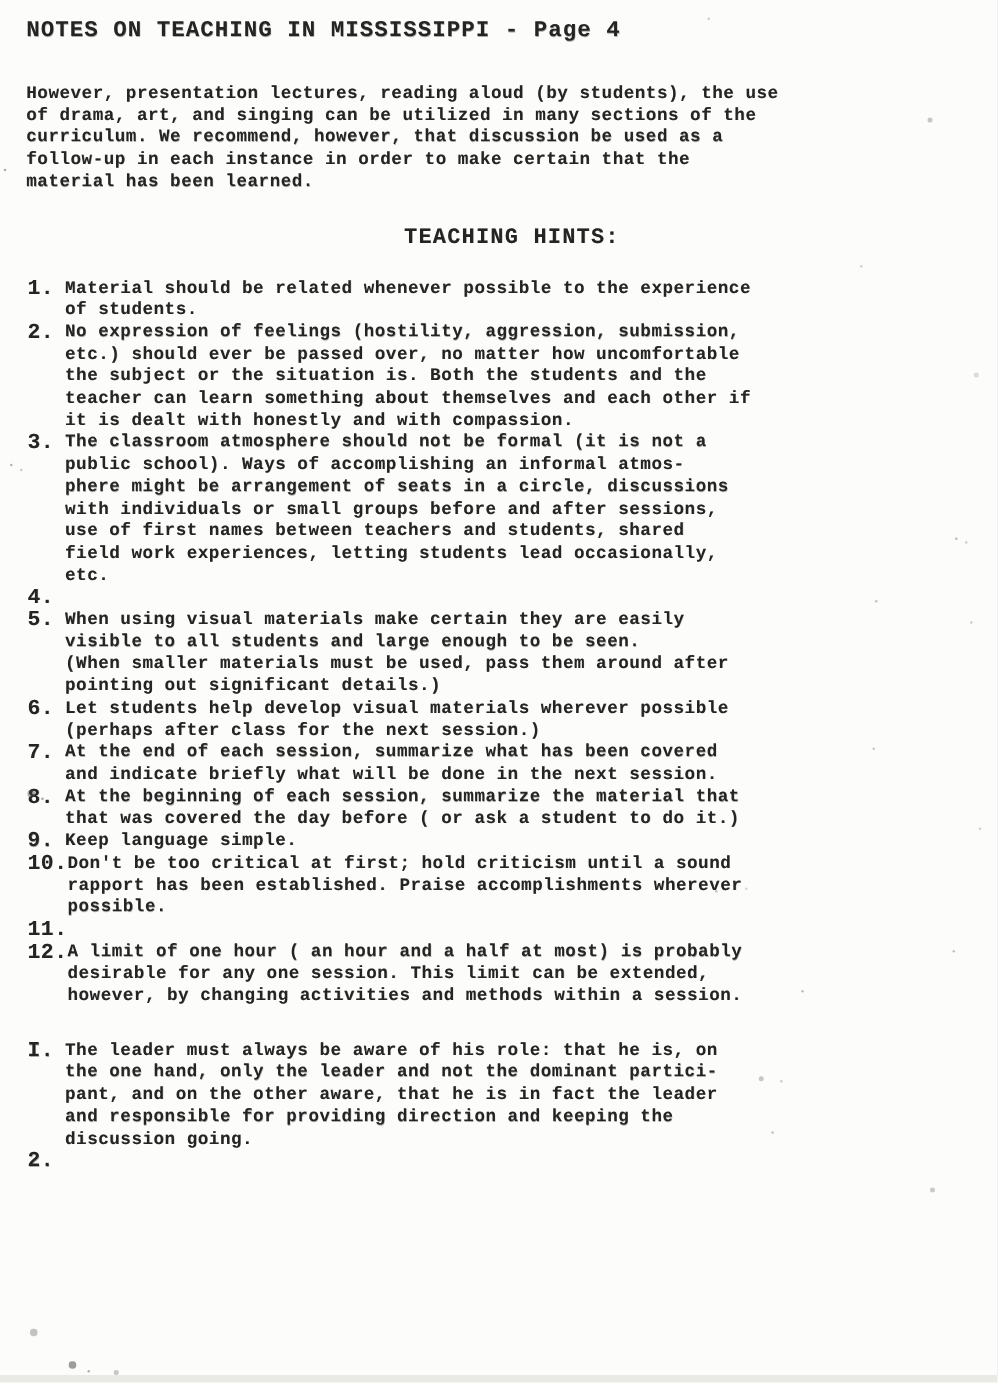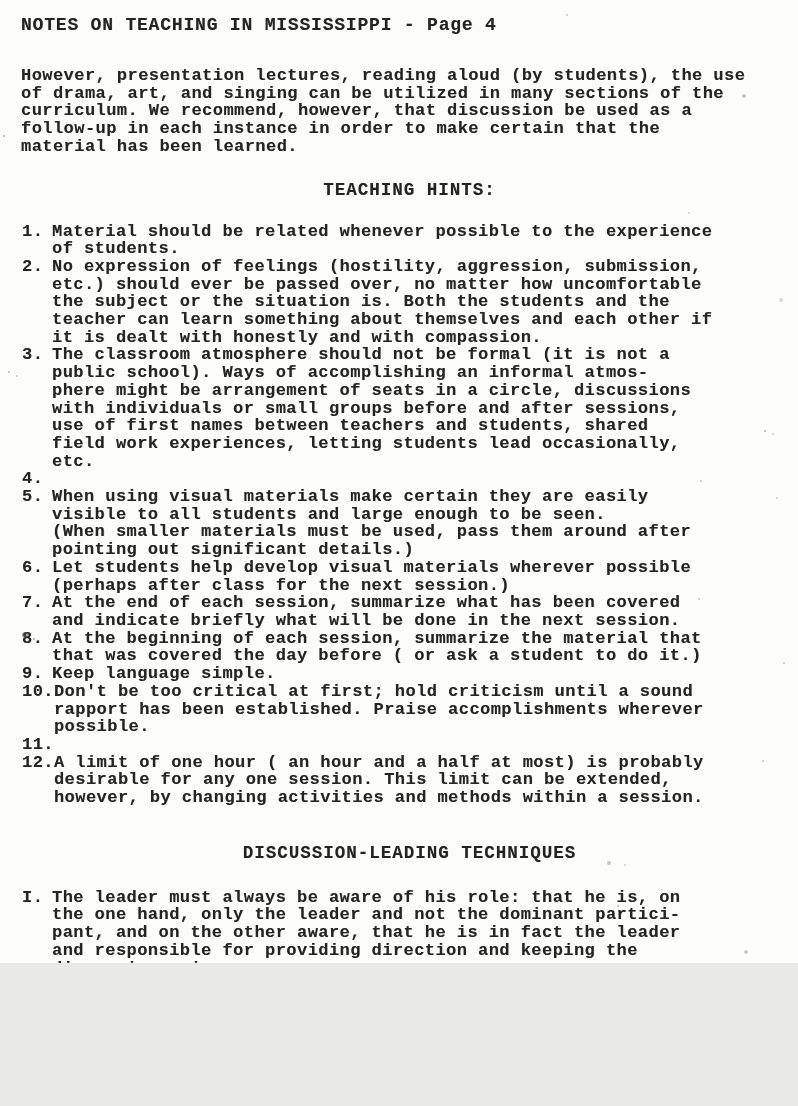--- a/index.html
+++ b/index.html
@@ -1,39 +1,39 @@
 <!DOCTYPE html>
 <html><head>
 <meta charset="utf-8">
 <style>
   html, body { margin: 0; padding: 0; background: #e9e9e6; }
   .page {
     position: relative;
     width: 798px;
-    height: 963px;
+    height: 1100px;
     margin: 0 auto;
     background: #fcfcfa;
     overflow: hidden;
     color: #242424;
     font-family: "Liberation Mono", "DejaVu Sans Mono", monospace;
     font-weight: bold;
     box-sizing: border-box;
   }
   .doc-title {
     margin: 0;
     padding: 14px 0 0 21px;
     font-size: 18px;
     line-height: 23px;
     letter-spacing: 0.8px;
     font-weight: bold;
     white-space: pre;
   }
   .lines {
     white-space: pre;
-    font-size: 17px;
+    font-size: 14px;
     line-height: 17.7px;
     letter-spacing: 0.45px;
   }
   .intro {
     margin: 30px 0 0 21px;
   }
   .section-heading {
     margin: 24px 0 0 21px;
     font-size: 17.5px;
     line-height: 20px;
@@ -185,21 +185,20 @@
         <div class="item">
           <span class="marker">12.</span>
           <span class="lines">A limit of one hour ( an hour and a half at most) is probably
 desirable for any one session. This limit can be extended,
 however, by changing activities and methods within a session.</span>
         </div>
       </div>
   </section>
 
   <section>
-    <h2 class="section-heading disc">DISCUSSION-LEADING TECHNIQUES</h2>
     <div class="disc-list">
 
         <div class="item">
           <span class="marker">I.</span>
           <span class="lines">The leader must always be aware of his role: that he is, on
 the one hand, only the leader and not the dominant partici-
 pant, and on the other aware, that he is in fact the leader
 and responsible for providing direction and keeping the
 discussion going.</span>
         </div>

